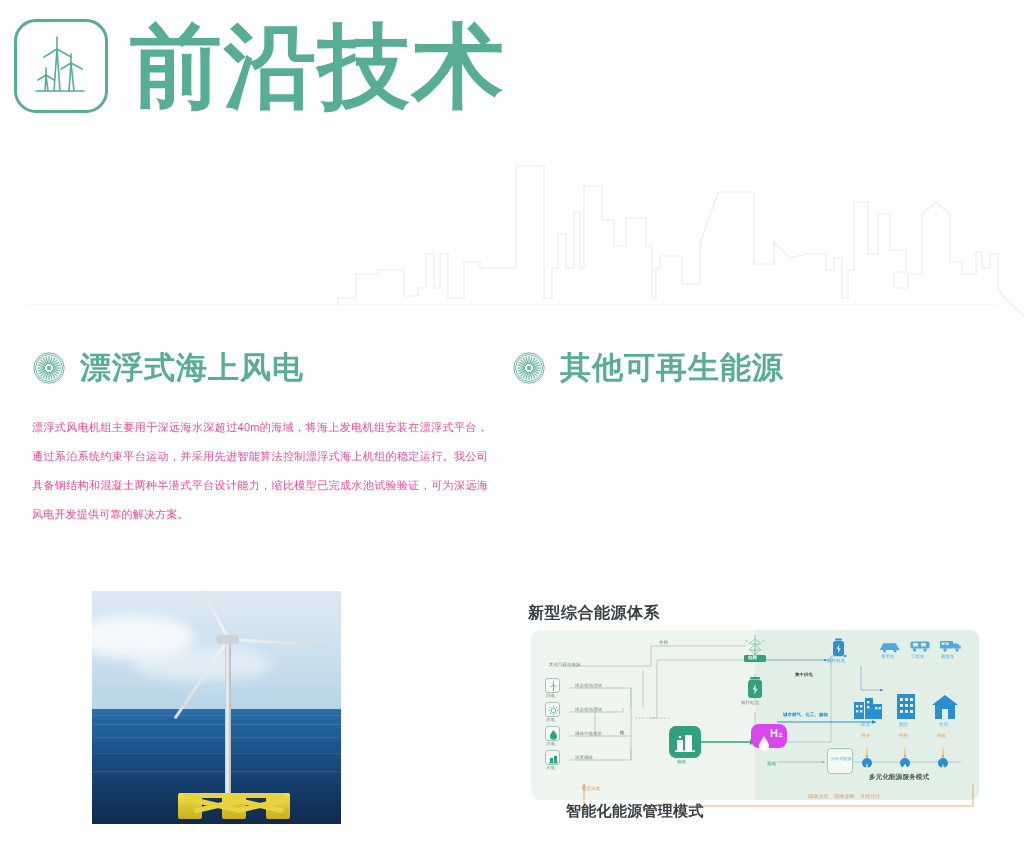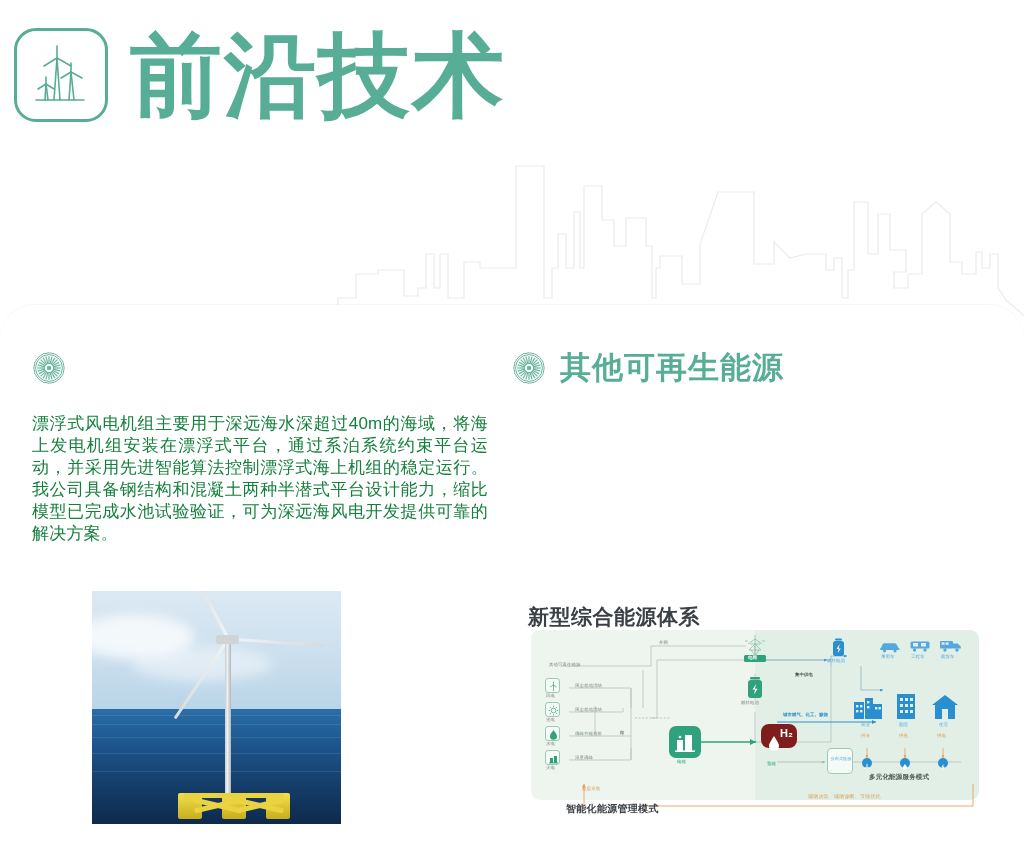--- a/index.html
+++ b/index.html
@@ -12,21 +12,21 @@
     height: 859px;
     position: relative;
     overflow: hidden;
     font-family: "Liberation Sans", "DejaVu Sans", sans-serif;
     color: #3b4045;
   }
 
   
   .page-header {
     position: absolute;
-    left: 0; top: 9px;
+    left: 0; top: 0;
     width: 1024px; height: 132px;
     display: flex;
     align-items: center;
   }
   .brand-mark {
     width: 94px; height: 94px;
     margin-left: 14px;
     border: 3px solid #57ad96;
     border-radius: 22px;
     box-sizing: border-box;
@@ -92,23 +92,23 @@
   .sec-icon { width: 34px; height: 34px; flex: none; }
   .sec-title {
     margin-left: 14px;
     font-size: 31px;
     font-weight: bold;
     color: #57ad96;
     letter-spacing: 1px;
     white-space: nowrap;
   }
   .sec-body {
-    font-size: 17px;
-    line-height: 22px;
-    color: #15803d;
+    font-size: 11px;
+    line-height: 29px;
+    color: #ec4899;
     text-align: justify;
     letter-spacing: 0.2px;
   }
 
   
   .photo-frame {
     position: absolute;
     left: 92px; top: 286px;
     width: 249px; height: 233px;
     overflow: hidden;
@@ -172,21 +172,21 @@
     position: absolute;
     height: 5px;
     background: #e9d341;
     border-radius: 2px;
   }
 
   
   .diagram-title {
     position: absolute;
     left: 528px; top: 603px;
-    font-size: 21px;
+    font-size: 16px;
     font-weight: bold;
     color: #3b4045;
     letter-spacing: 0.5px;
   }
   .diagram {
     position: absolute;
     left: 531px; top: 630px;
     width: 448px; height: 170px;
     border-radius: 9px;
     overflow: hidden;
@@ -217,21 +217,21 @@
     position: absolute;
     width: 15px; height: 15px;
     border: 0.8px solid #9ec9b6;
     border-radius: 3px;
     background: #f7fbf8;
     box-sizing: border-box;
   }
   .bottom-label {
     position: absolute;
     left: 566px; top: 802px;
-    font-size: 10px;
+    font-size: 15px;
     font-weight: bold;
     color: #3b4045;
     letter-spacing: 0.3px;
   }
   .bottom-sub {
     position: absolute;
     left: 808px; top: 793px;
     font-size: 5px;
     color: #d9a05e;
     letter-spacing: 0.2px;
@@ -315,20 +315,21 @@
                 <line x1="13.9" y1="28.4" x2="15.9" y2="21.2"></line>
                 <line x1="8.6" y1="25.4" x2="13.9" y2="20.1"></line>
                 <line x1="5.6" y1="20.1" x2="12.8" y2="18.1"></line>
                 <line x1="5.6" y1="13.9" x2="12.8" y2="15.9"></line>
                 <line x1="8.6" y1="8.6" x2="13.9" y2="13.9"></line>
                 <line x1="13.9" y1="5.6" x2="15.9" y2="12.8"></line>
               </g>
             </g>
           </svg>
         </span>
+        <span class="sec-title">漂浮式海上风电</span>
       </div>
       <div class="sec-body">漂浮式风电机组主要用于深远海水深超过40m的海域，将海上发电机组安装在漂浮式平台，通过系泊系统约束平台运动，并采用先进智能算法控制漂浮式海上机组的稳定运行。我公司具备钢结构和混凝土两种半潜式平台设计能力，缩比模型已完成水池试验验证，可为深远海风电开发提供可靠的解决方案。</div>
     </div>
 
     <div class="photo-frame">
       <div class="photo-sky"></div>
       <div class="photo-cloud" style="left:-18px; top:24px; width:120px; height:44px;"></div>
       <div class="photo-cloud" style="left:40px; top:56px; width:140px; height:34px; opacity:.6;"></div>
       <div class="photo-sea"></div>
       <div class="sea-streak" style="left:0; top:124px; width:249px;"></div>
@@ -526,21 +527,21 @@
   <div style="position:absolute; left:138px; top:96px; width:32px; height:32px; background:#2fa17c; border-radius:7px;">
     <svg width="32" height="32" viewBox="0 0 32 32" fill="#ffffff">
       <rect x="8" y="14" width="6" height="11"></rect>
         <rect x="16" y="9" width="7" height="16"></rect>
       <rect x="6" y="24.4" width="20" height="1.6"></rect>
       <circle cx="11" cy="11" r="1.3"></circle>
     </svg>
   </div>
   <div class="dlabel green" style="left:146px; top:130px;">储能</div>
 
-  <div style="position:absolute; left:230px; top:94px; width:36px; height:24px; background:#7f1d1d; border-radius:8px;">
+  <div style="position:absolute; left:220px; top:94px; width:36px; height:24px; background:#d946ef; border-radius:8px;">
     <svg width="36" height="36" viewBox="0 0 36 36" fill="#ffffff">
       <path d="M13 12 C16 17 18 19.5 18 22 A5 5 0 0 1 8 22 C8 19.5 10 17 13 12 z"></path>
     </svg>
     <span style="position:absolute; left:19px; top:4px; font-size:11px; font-weight:bold; color:#fff; line-height:1;">H₂</span>
   </div>
   <div class="dlabel green" style="left:236px; top:132px;">氢能</div>
 
   <svg style="position:absolute; left:300px; top:8px;" width="15" height="20" viewBox="0 0 15 20">
     <rect x="4" y="0.5" width="7" height="2" rx="1" fill="#2a8fd0"></rect>
     <rect x="2" y="3" width="11" height="15" rx="2.5" fill="#2a8fd0"></rect>

